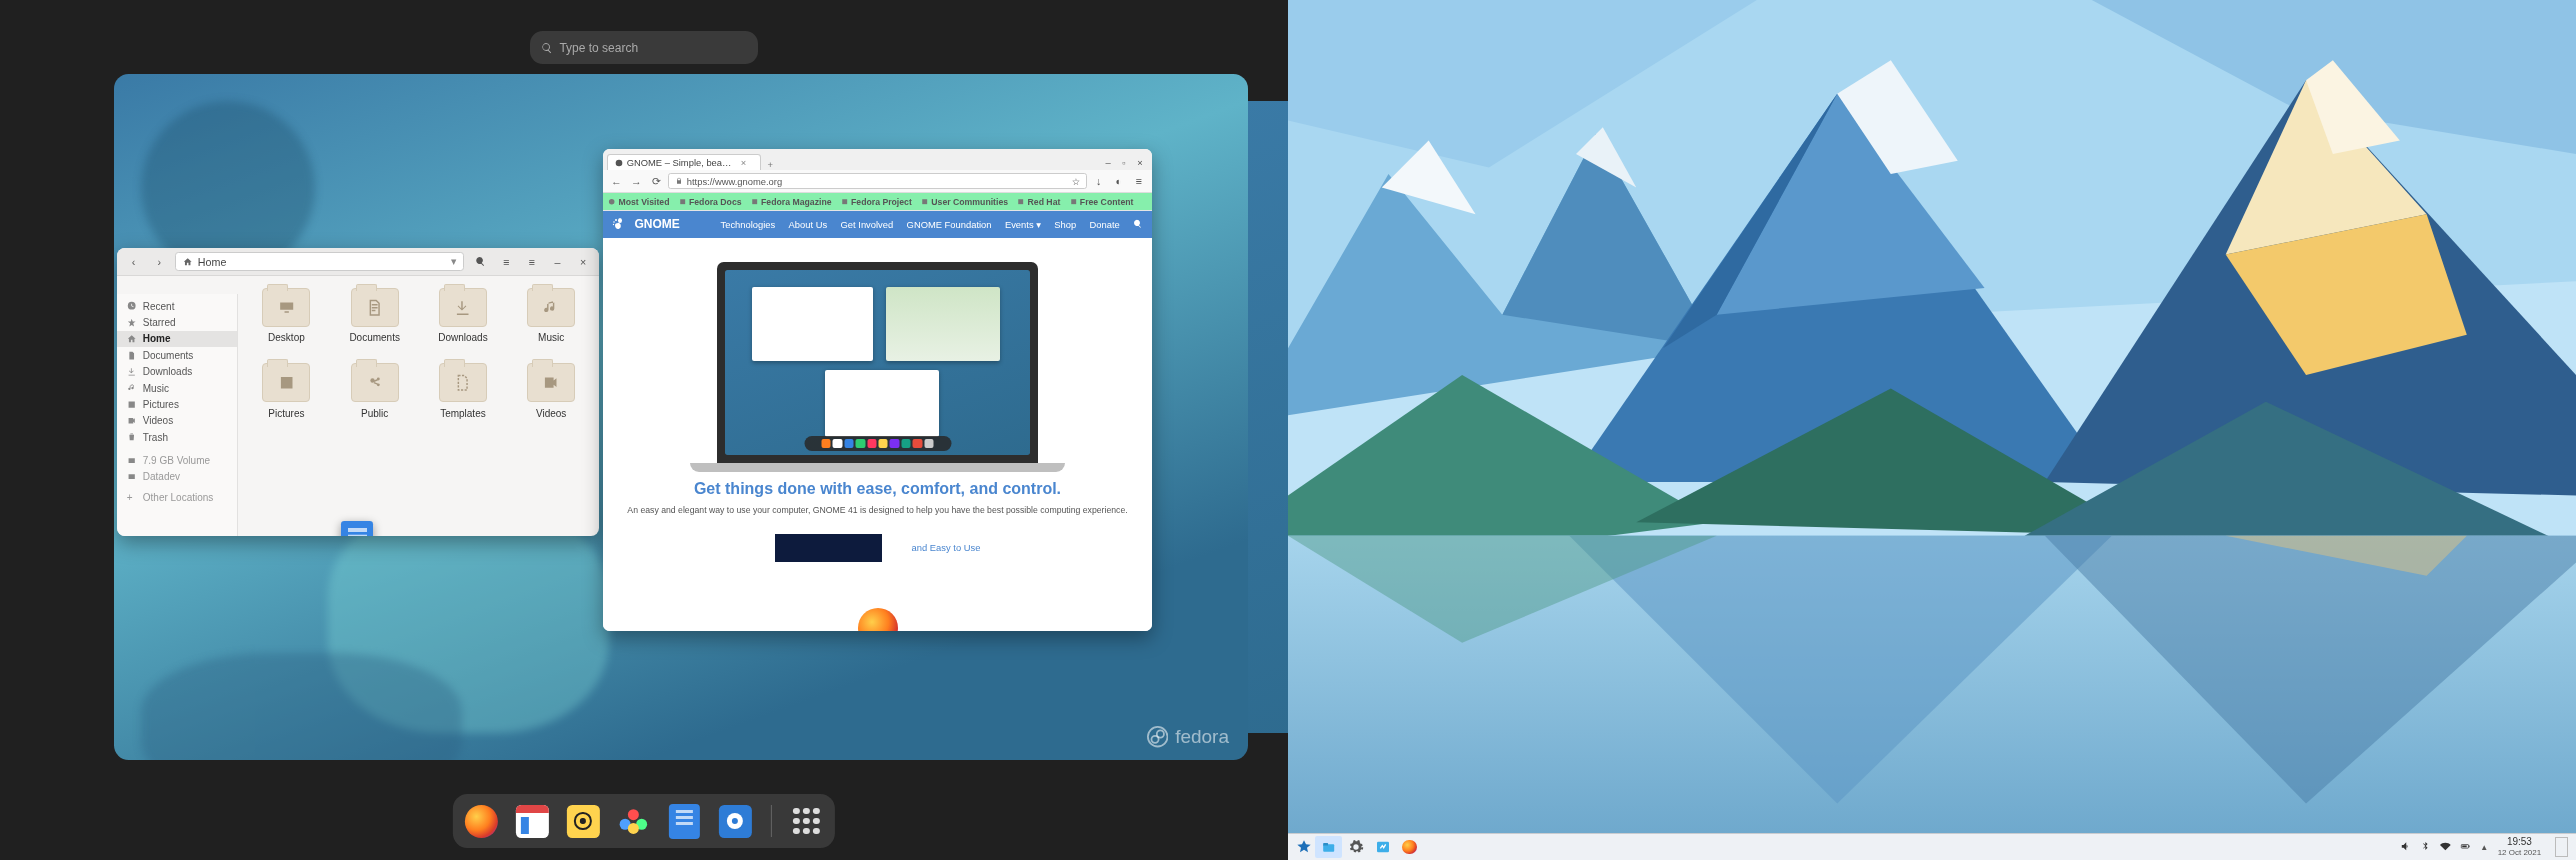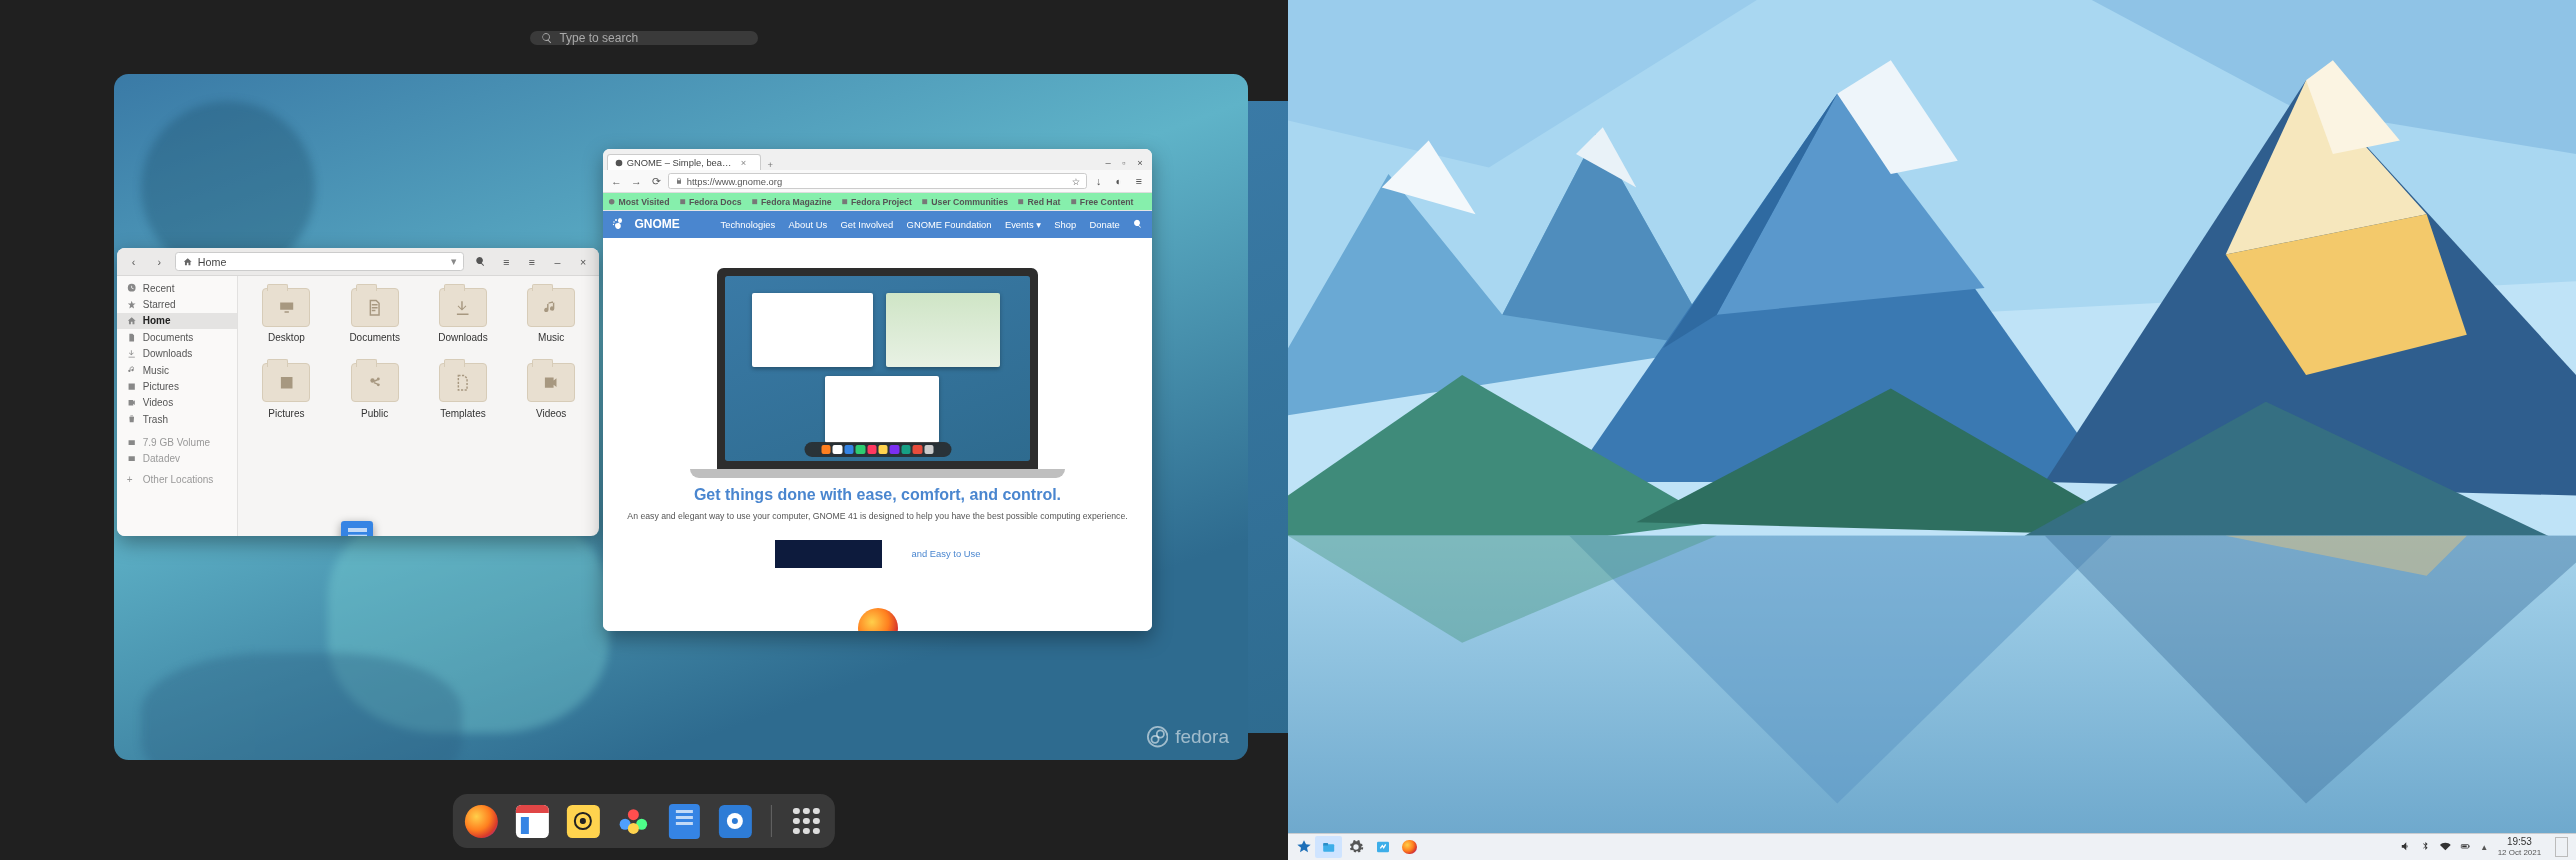--- a/index.html
+++ b/index.html
@@ -7,38 +7,38 @@
   .wrap { display: flex; width: 2576px; height: 860px; }
 
   
   .gnome { width: 1288px; height: 860px; background: #202020; position: relative; color: #ddd; }
   .gnome-topbar { position: absolute; top: 0; left: 0; right: 0; height: 21.4px; background: #000; display: flex; align-items: center; justify-content: space-between; padding: 0 5.4px; font-size: 13.4px; color: #ccc; }
   .activities-btn { background: #3a3a3a; border-radius: 6.7px; padding: 1.3px 9.4px; font-size: 13.4px; cursor: pointer; }
   .topbar-center { font-size: 13.4px; }
   .topbar-right { display: flex; gap: 9.4px; }
   .topbar-right svg { width: 12px; height: 12px; fill: #ccc; }
 
-  .search-pill { position: absolute; top: 31px; left: 50%; transform: translateX(-50%); width: 228px; height: 14px; background: #3a3a3a; border-radius: 12.7px; display: flex; align-items: center; padding: 0 10.7px; gap: 6.7px; font-size: 12px; color: #aaa; }
+  .search-pill { position: absolute; top: 31px; left: 50%; transform: translateX(-50%); width: 228px; height: 33px; background: #3a3a3a; border-radius: 12.7px; display: flex; align-items: center; padding: 0 10.7px; gap: 6.7px; font-size: 12px; color: #aaa; }
 
   .overview-area { position: absolute; top: 74px; left: 114px; right: 40px; bottom: 100px; }
   .workspace-main { position: absolute; inset: 0; border-radius: 14.7px; overflow: hidden; background: linear-gradient(160deg,#3a7aa6,#5fb3c8 40%,#2e6b8f 80%); }
   .workspace-peek { position: absolute; right: -80px; top: 27px; bottom: 27px; width: 94px; border-radius: 12px 0 0 12px; background: linear-gradient(160deg,#3a7aa6,#2e6b8f); }
   .fedora-wm { position: absolute; right: 19px; bottom: 12px; font-size: 19px; color: rgba(255,255,255,.55); display: flex; align-items: center; gap: 6.7px; font-weight: 500; }
   .fedora-wm svg { width: 21.4px; height: 21.4px; fill: rgba(255,255,255,.55); }
 
   
   .wp-blob { position:absolute; width:174px; height:174px; border-radius:50%; filter:blur(4px); opacity:.35; }
 
   
   .win-files { position: absolute; left: 3.3px; top: 174px; width: 482px; height: 288px; background: #f6f5f4; border-radius: 8px; box-shadow: 0 6.7px 20px rgba(0,0,0,.35); display: flex; flex-direction: column; overflow: hidden; }
   .files-header { height: 28px; background: #ebeae9; border-bottom: 0.7px solid #d9d8d7; display: flex; align-items: center; padding: 0 6.7px; gap: 6.7px; font-size: 10.7px; color: #444; }
   .hdr-btn { width: 19px; height: 19px; display: flex; align-items: center; justify-content: center; border-radius: 2.7px; color:#555;}
   .pathbar { flex: 1; background: #fff; border: 0.7px solid #ccc; border-radius: 3.3px; height: 19px; display: flex; align-items: center; padding: 0 6.7px; gap: 5.4px; }
   .files-body { flex: 1; display: flex; min-height: 0; }
-  .files-sidebar { width: 121px; background: #faf9f8; border-right: 0.7px solid #e2e1e0; font-size: 10px; color: #555; padding: 4px 0; overflow:hidden; }
+  .files-sidebar { width: 121px; background: #faf9f8; border-right: 0.7px solid #e2e1e0; font-size: 10px; color: #555; padding: 4px 0; overflow:hidden;margin-top:18px; }
   .sb-item { padding: 2.7px 9.4px; display: flex; align-items: center; gap: 6.7px; cursor: pointer; white-space:nowrap; }
   .sb-item svg{ width:9.4px; height:9.4px; fill:#888; flex:0 0 9.4px;}
   .sb-item.active { background: #e4e3e2; font-weight: 600; color: #222; }
   .sb-item.muted { color: #999; }
   .files-grid { flex: 1; padding: 12px 4px; display: grid; grid-template-columns: repeat(4, 1fr); grid-auto-rows: 74px; gap: 1.3px 0; }
   .folder { display: flex; flex-direction: column; align-items: center; font-size: 10px; color: #333; cursor: pointer; }
   .folder-icon { width: 48px; height: 39px; border-radius: 4px; background: #e8dfd0; position: relative; margin-bottom: 5.4px; border:0.7px solid #d7ccb8; display:flex; align-items:center; justify-content:center;}
   .folder-icon::before { content:""; position:absolute; top:-5.4px; left:4px; width:19px; height:6.7px; border-radius:2px 2px 0 0; background:#e8dfd0; border:0.7px solid #d7ccb8; border-bottom:none;}
   .folder-icon svg{ width:17.4px; height:17.4px; fill:#a79880;}
   .files-selected-icon { position:absolute; left:224px; bottom:-24px; width:32px; height:39px; background:#3584e4; border-radius:3.3px; box-shadow:0 2.7px 9.4px rgba(0,0,0,.4);}
@@ -50,21 +50,21 @@
   .ff-tab { background: #fff; border: 0.7px solid #ccc; border-bottom: none; border-radius: 3.3px 3.3px 0 0; padding: 2px 13.4px 2px 6.7px; display: flex; align-items: center; gap: 4px; }
   .ff-toolbar { height: 23px; background: #f9f9f9; border-bottom: 0.7px solid #ddd; display: flex; align-items: center; padding: 0 5.4px; gap: 4px; }
   .ff-url { flex: 1; height: 16px; background: #fff; border: 0.7px solid #ccc; border-radius: 2.7px; display: flex; align-items: center; padding: 0 5.4px; font-size: 9.4px; color: #555; gap: 4px; }
   .ff-url svg{width:8px;height:8px;fill:#777;}
   .ff-bookmarks { height: 17.4px; background: #86efac; border-bottom: 0.7px solid #e5e5e5; display: flex; align-items: center; padding: 0 5.4px; gap: 9.4px; font-size: 8.7px; color: #555; }
   .ff-bookmarks span{ display:flex; align-items:center; gap:2.7px; cursor:pointer;}
   .ff-bookmarks svg{ width:7.4px; height:7.4px; fill:#777;}
   .gnome-site-nav { background: #4a86cf; color: #fff; height: 27px; display: flex; align-items: center; padding: 0 9.4px; gap: 13.4px; font-size: 9.4px; }
   .gnome-site-nav .brand { font-weight: 700; font-size: 12px; display:flex; align-items:center; gap:10px;}
   .gnome-site-nav .spacer { margin-left: auto; }
-  .gnome-page { flex: 1; overflow: hidden; background: #fff; padding: 30px 12px 0; text-align: center; }
+  .gnome-page { flex: 1; overflow: hidden; background: #fff; padding: 24px 12px 0; text-align: center; }
   .laptop { width: 321px; height: 201px; margin: 0 auto 17.4px; background: #2d2d2d; border-radius: 6.7px 6.7px 0 0; padding: 8px; position:relative;}
   .laptop::after{ content:""; position:absolute; left:-27px; right:-27px; bottom:-9.4px; height:9.4px; background:#bfbfbf; border-radius:0 0 9.4px 9.4px;}
   .laptop-screen { width:100%; height:100%; background:linear-gradient(160deg,#3a7aa6,#2e6b8f); border-radius:2.7px; position:relative; overflow:hidden;}
   .ls-thumb{ position:absolute; background:#fff; border-radius:2px; box-shadow:0 1.3px 4px rgba(0,0,0,.3);}
   .ls-dock{ position:absolute; left:50%; bottom:4px; transform:translateX(-50%); width:147px; height:14.7px; background:rgba(40,40,40,.85); border-radius:7.4px; display:flex; align-items:center; justify-content:center; gap:2px; padding:0 4px;}
   .ls-dock i{ width:9.4px; height:9.4px; border-radius:2px;}
   .page-h { color: #4a86cf; font-size: 16px; font-weight: 600; margin-bottom: 6.7px; }
   .page-sub { color: #555; font-size: 8.7px; margin-bottom: 19px; }
   .dl-row { display:flex; justify-content:center; gap:30px; align-items:center; font-size:9.4px; color:#4a86cf;}
   .dl-btn { width:107px; height:28px; background:#0d1b3d; } 

